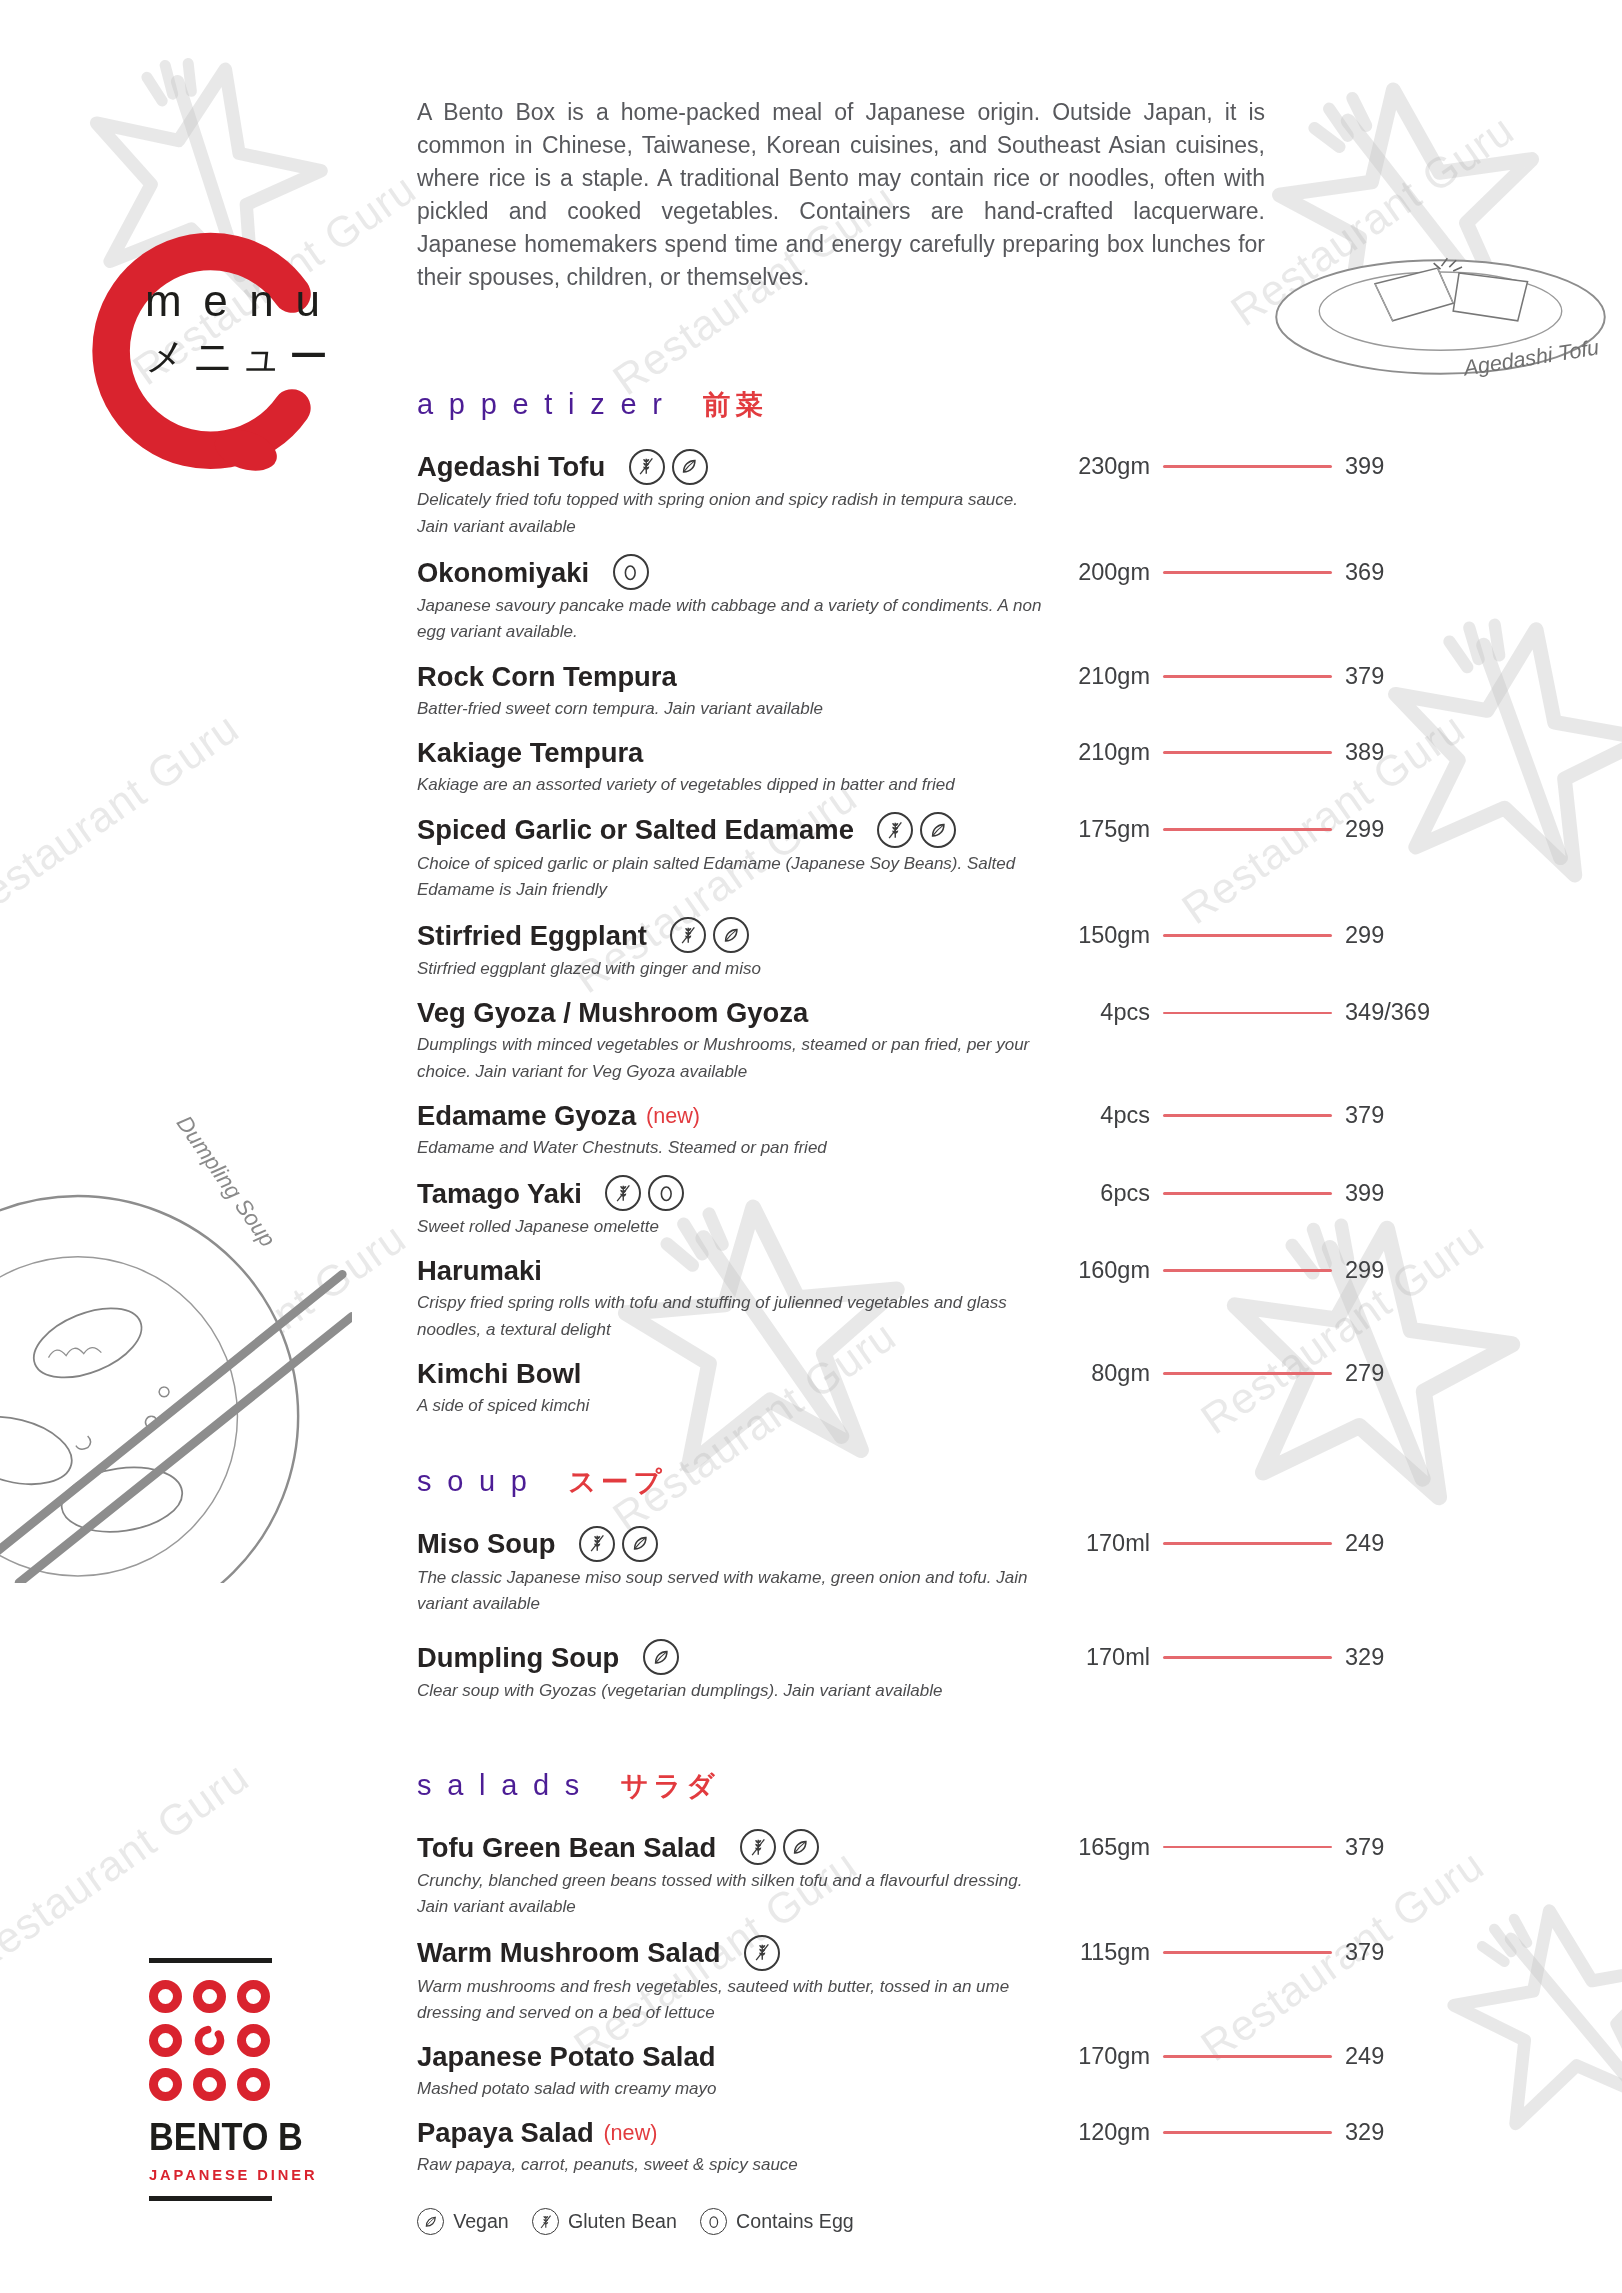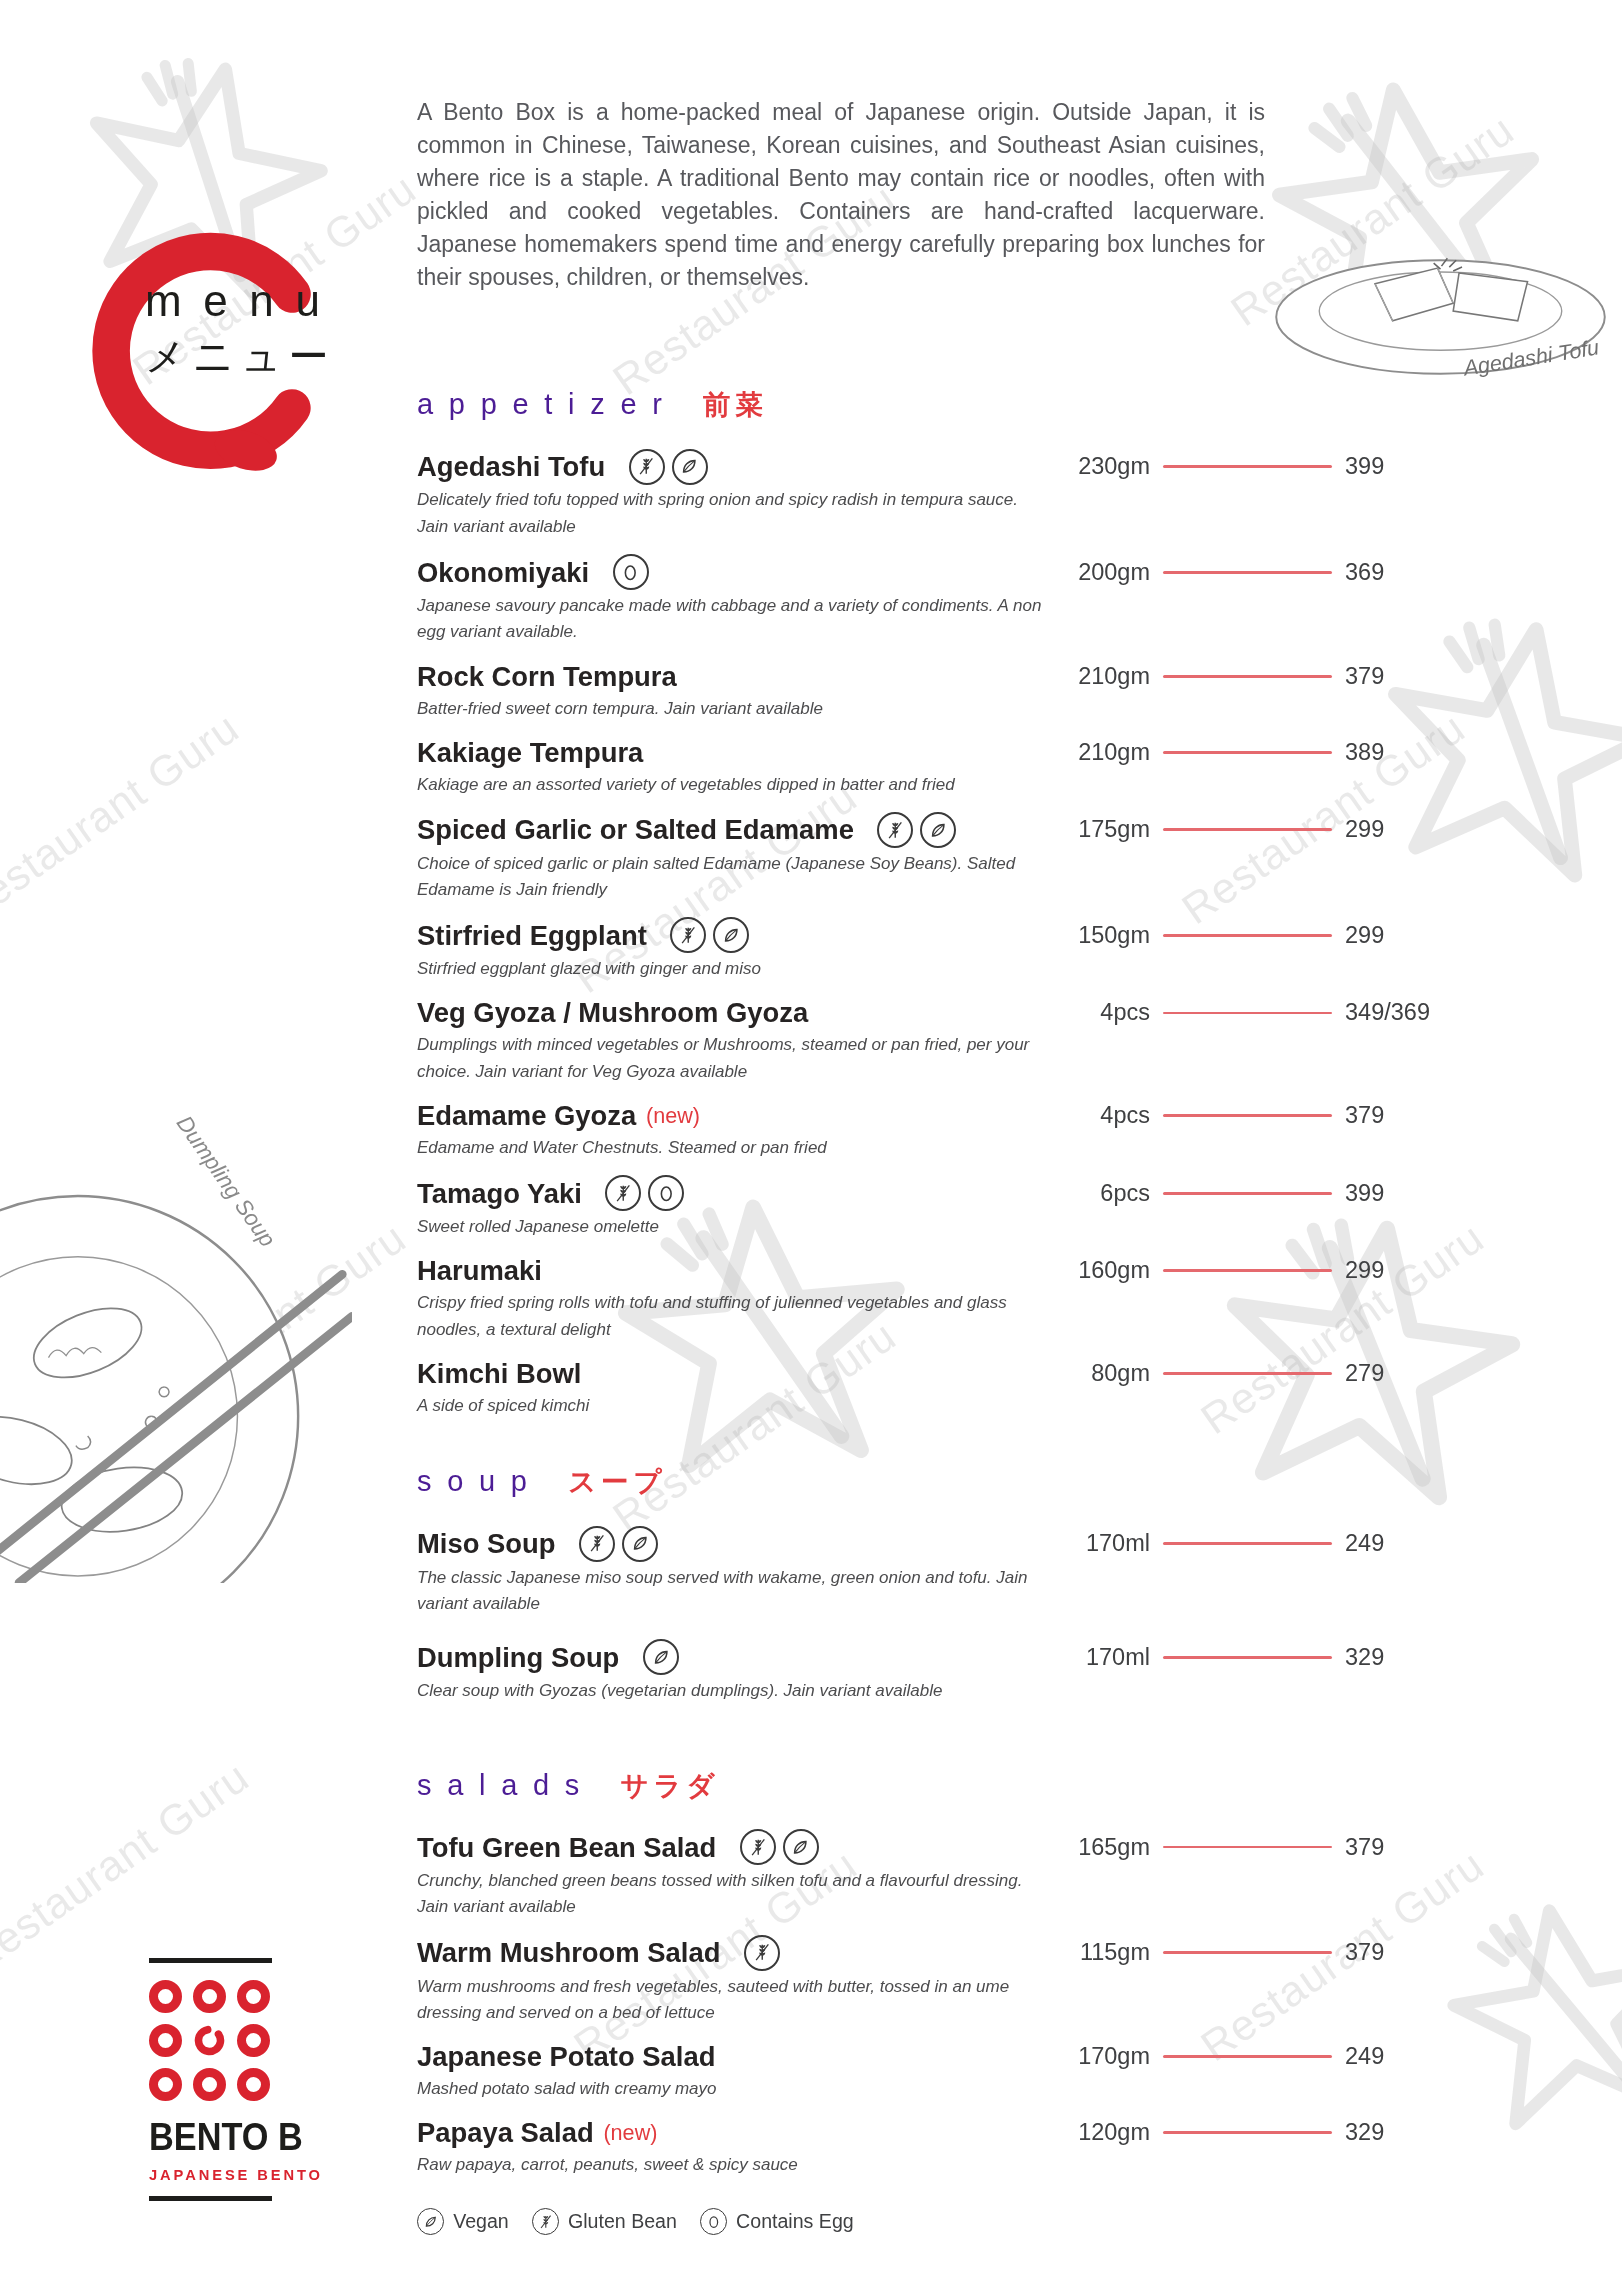--- a/index.html
+++ b/index.html
@@ -562,18 +562,18 @@
       <span class="donut"></span>
       <svg class="donut-enso" viewBox="0 0 24 24">
         <circle cx="12" cy="12" r="8" fill="none" stroke="#d9232e" stroke-width="5.5" stroke-linecap="round" stroke-dasharray="41 9.3" transform="rotate(-35 12 12)"></circle>
       </svg>
       <span class="donut"></span>
       <span class="donut"></span>
       <span class="donut"></span>
       <span class="donut"></span>
     </div>
     <div class="bento-name">BENTO B</div>
-    <div class="bento-tag">JAPANESE BENTO</div>
+    <div class="bento-tag">JAPANESE DINER</div>
     <div class="bento-bar bento-bar-b"></div>
   </div>
 
 </div>
 
 
 </body></html>

